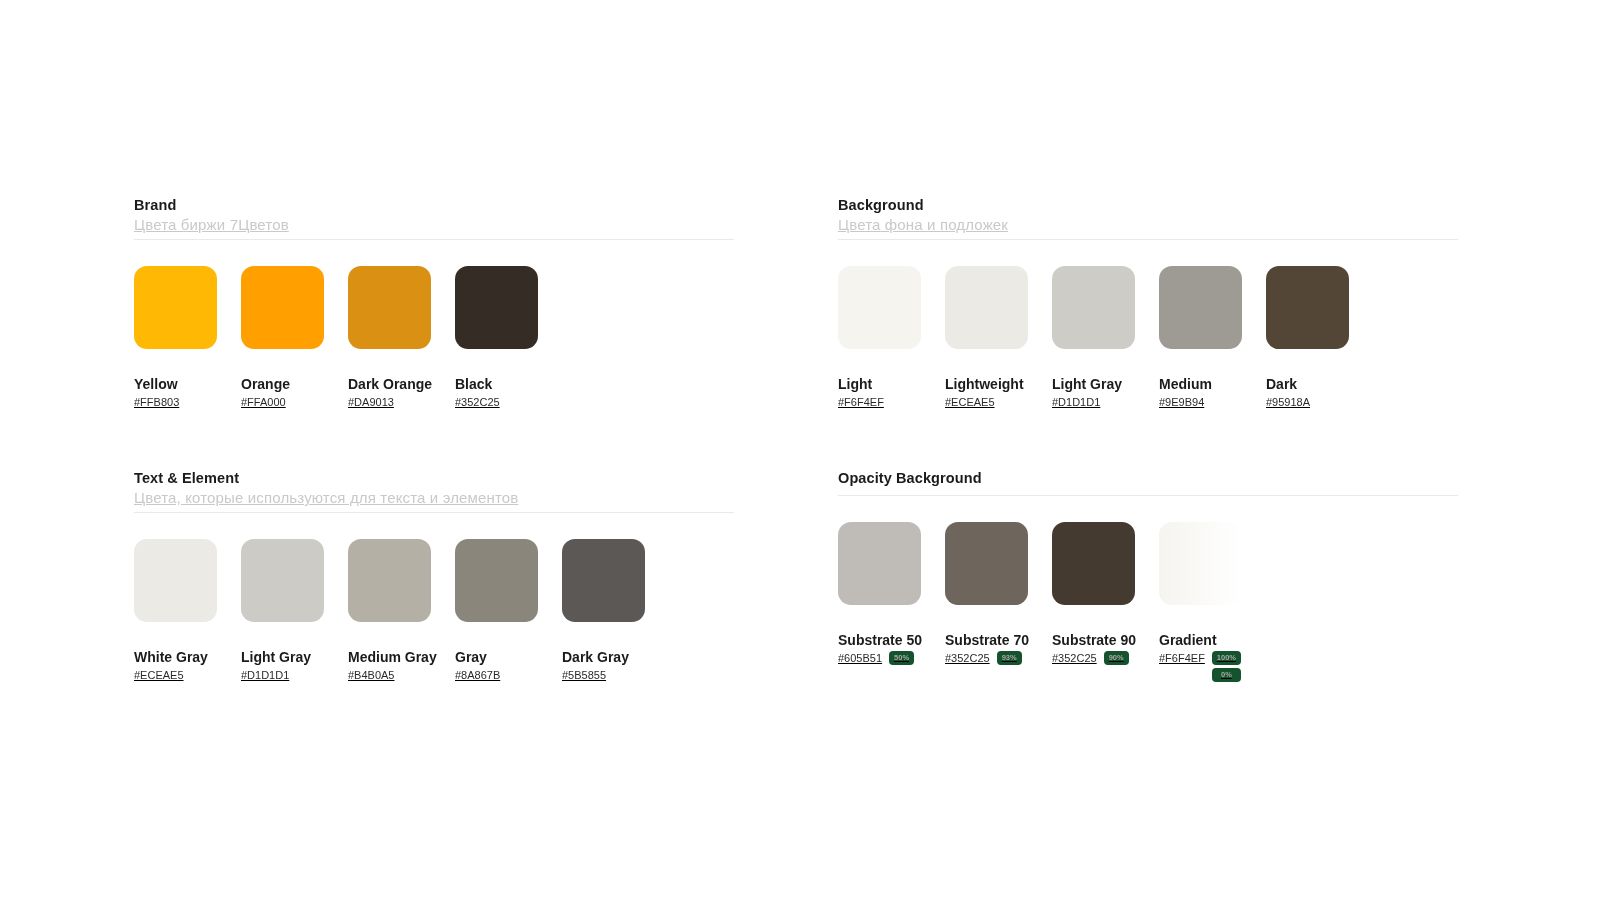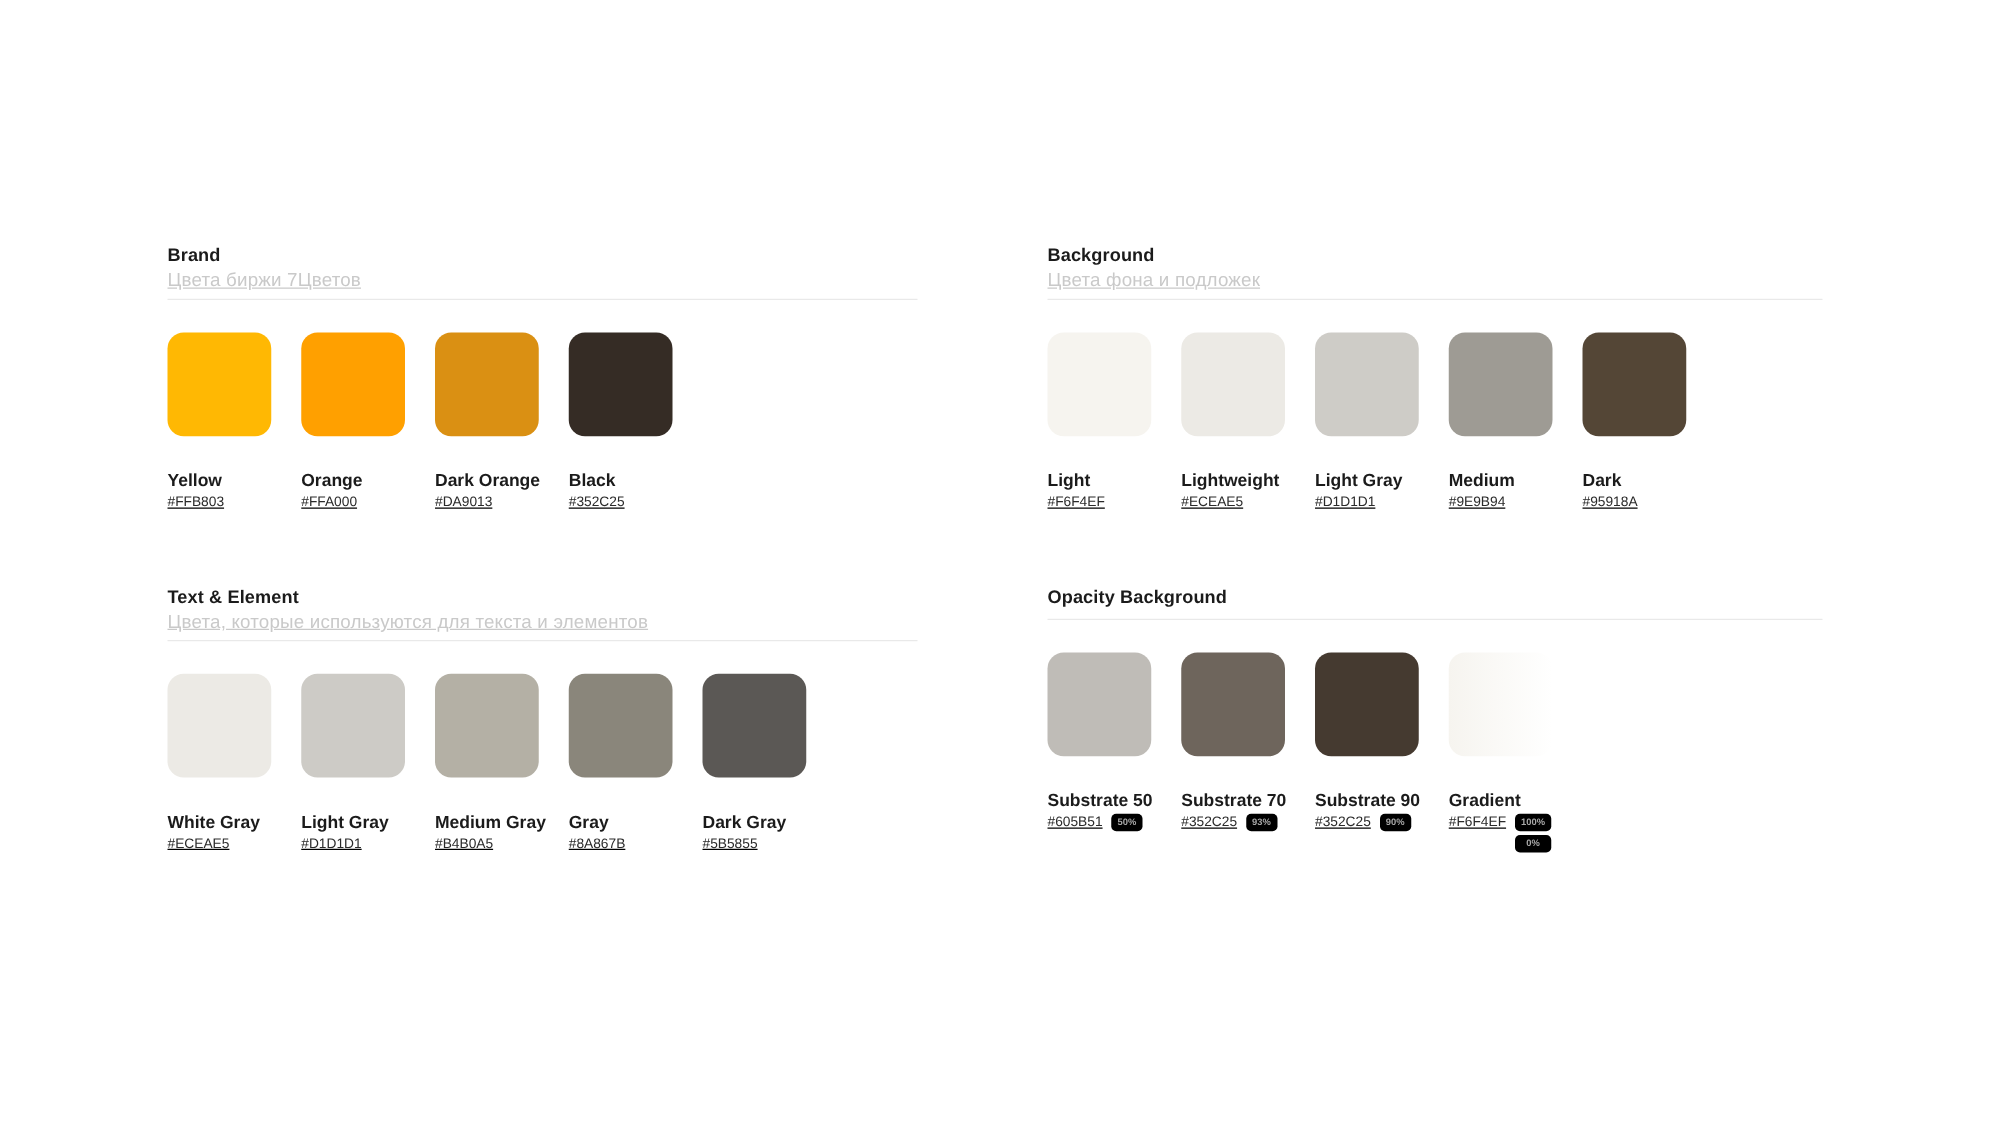--- a/index.html
+++ b/index.html
@@ -107,21 +107,21 @@
   }
 
   .badge-stack {
     display: flex;
     flex-direction: column;
     gap: 3px;
   }
 
   .badge {
     display: inline-block;
-    background: #000000;
+    background: #14532d;
     color: #a8a8a8;
     font-size: 7.5px;
     font-weight: 700;
     line-height: 10px;
     padding: 2px 5px;
     border-radius: 4px;
     white-space: nowrap;
     text-align: center;
   }
 

